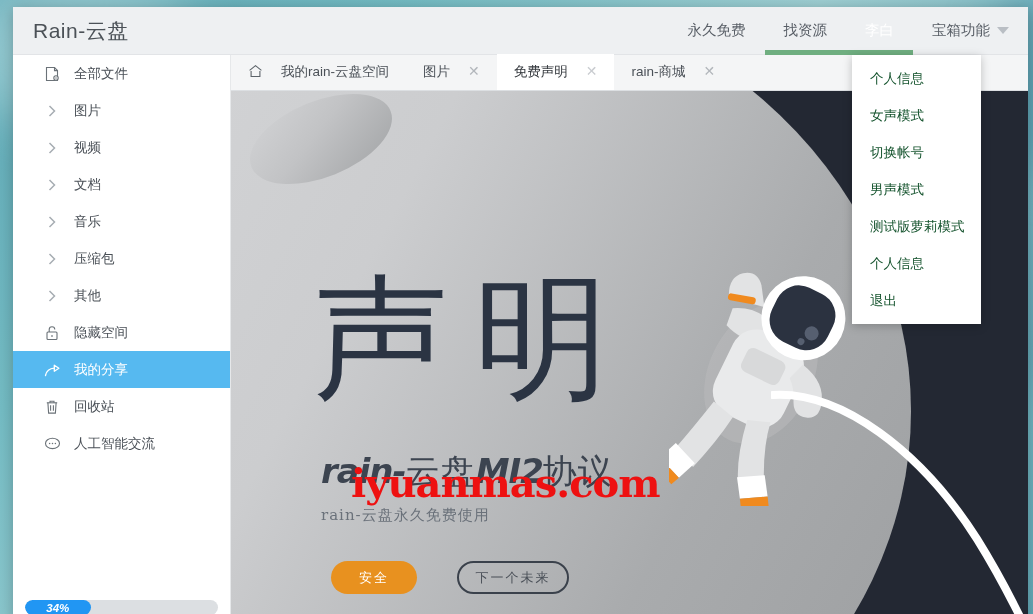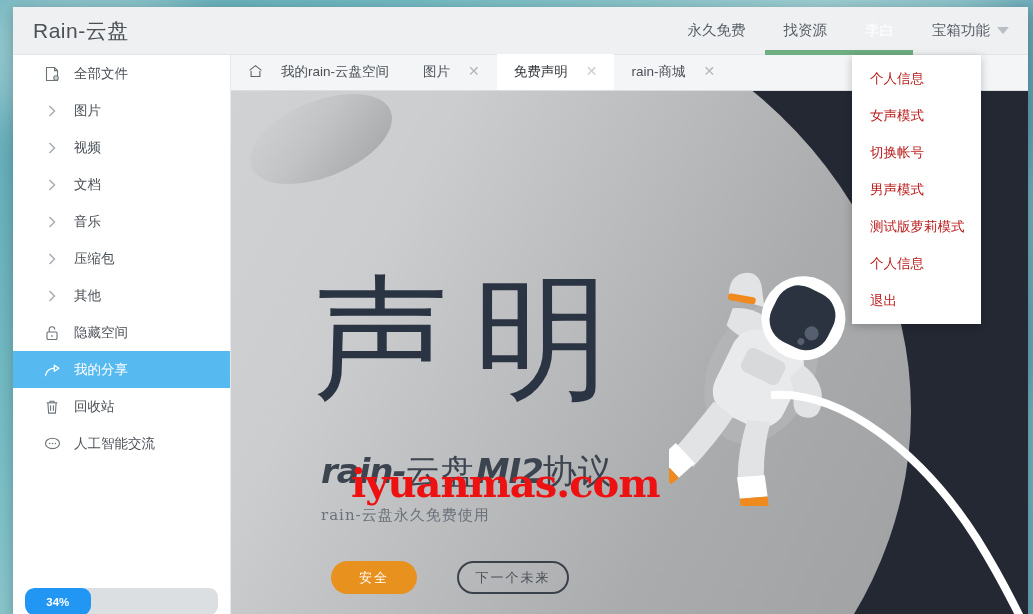--- a/index.html
+++ b/index.html
@@ -75,22 +75,22 @@
   .side-item.active { background:#56b9f0; color:#ffffff; }
   .side-ico {
     width:22px; flex:0 0 22px; display:flex; align-items:center;
     justify-content:center; margin-right:11px;
   }
   .side-ico svg { display:block; }
   .side-label { line-height:1; }
 
   #storage-wrap { margin-top:auto; padding:0 12px 6px 12px; }
   #storage-bar {
-    position:relative; height:27px; border-radius:9px;
-    background:#dcdfe2; overflow:hidden;
+    position:relative; height:15px; border-radius:9px;
+    background:#dcdfe2; overflow:hidden;font-style:italic;
   }
   #storage-fill {
     position:absolute; left:0; top:0; bottom:0; width:34%;
     background:#2196f3; border-radius:9px;
     display:flex; align-items:center; justify-content:center;
   }
   #storage-pct { font-size:11.5px; color:#fff; font-weight:bold; }
   #storage-text {
     display:flex; align-items:center; gap:6px;
     margin-top:6px; padding-left:3px;
@@ -186,21 +186,21 @@
   }
 
   
   #dropdown {
     position:absolute; left:839px; top:48px; width:129px;
     background:#ffffff; box-shadow:0 2px 9px rgba(0,0,0,.22);
     padding:5px 0; z-index:90;
   }
   .menu-item {
     height:37px; display:flex; align-items:center; padding-left:18px;
-    font-size:13.5px; color:#b91c1c; cursor:pointer; white-space:nowrap;
+    font-size:13.5px; color:#14532d; cursor:pointer; white-space:nowrap;
   }
 </style>
 </head>
 <body>
 
 <div class="wp-blob wp1"></div>
 <div class="wp-blob wp2"></div>
 <div class="wp-blob wp3"></div>
 
 <div id="window">

